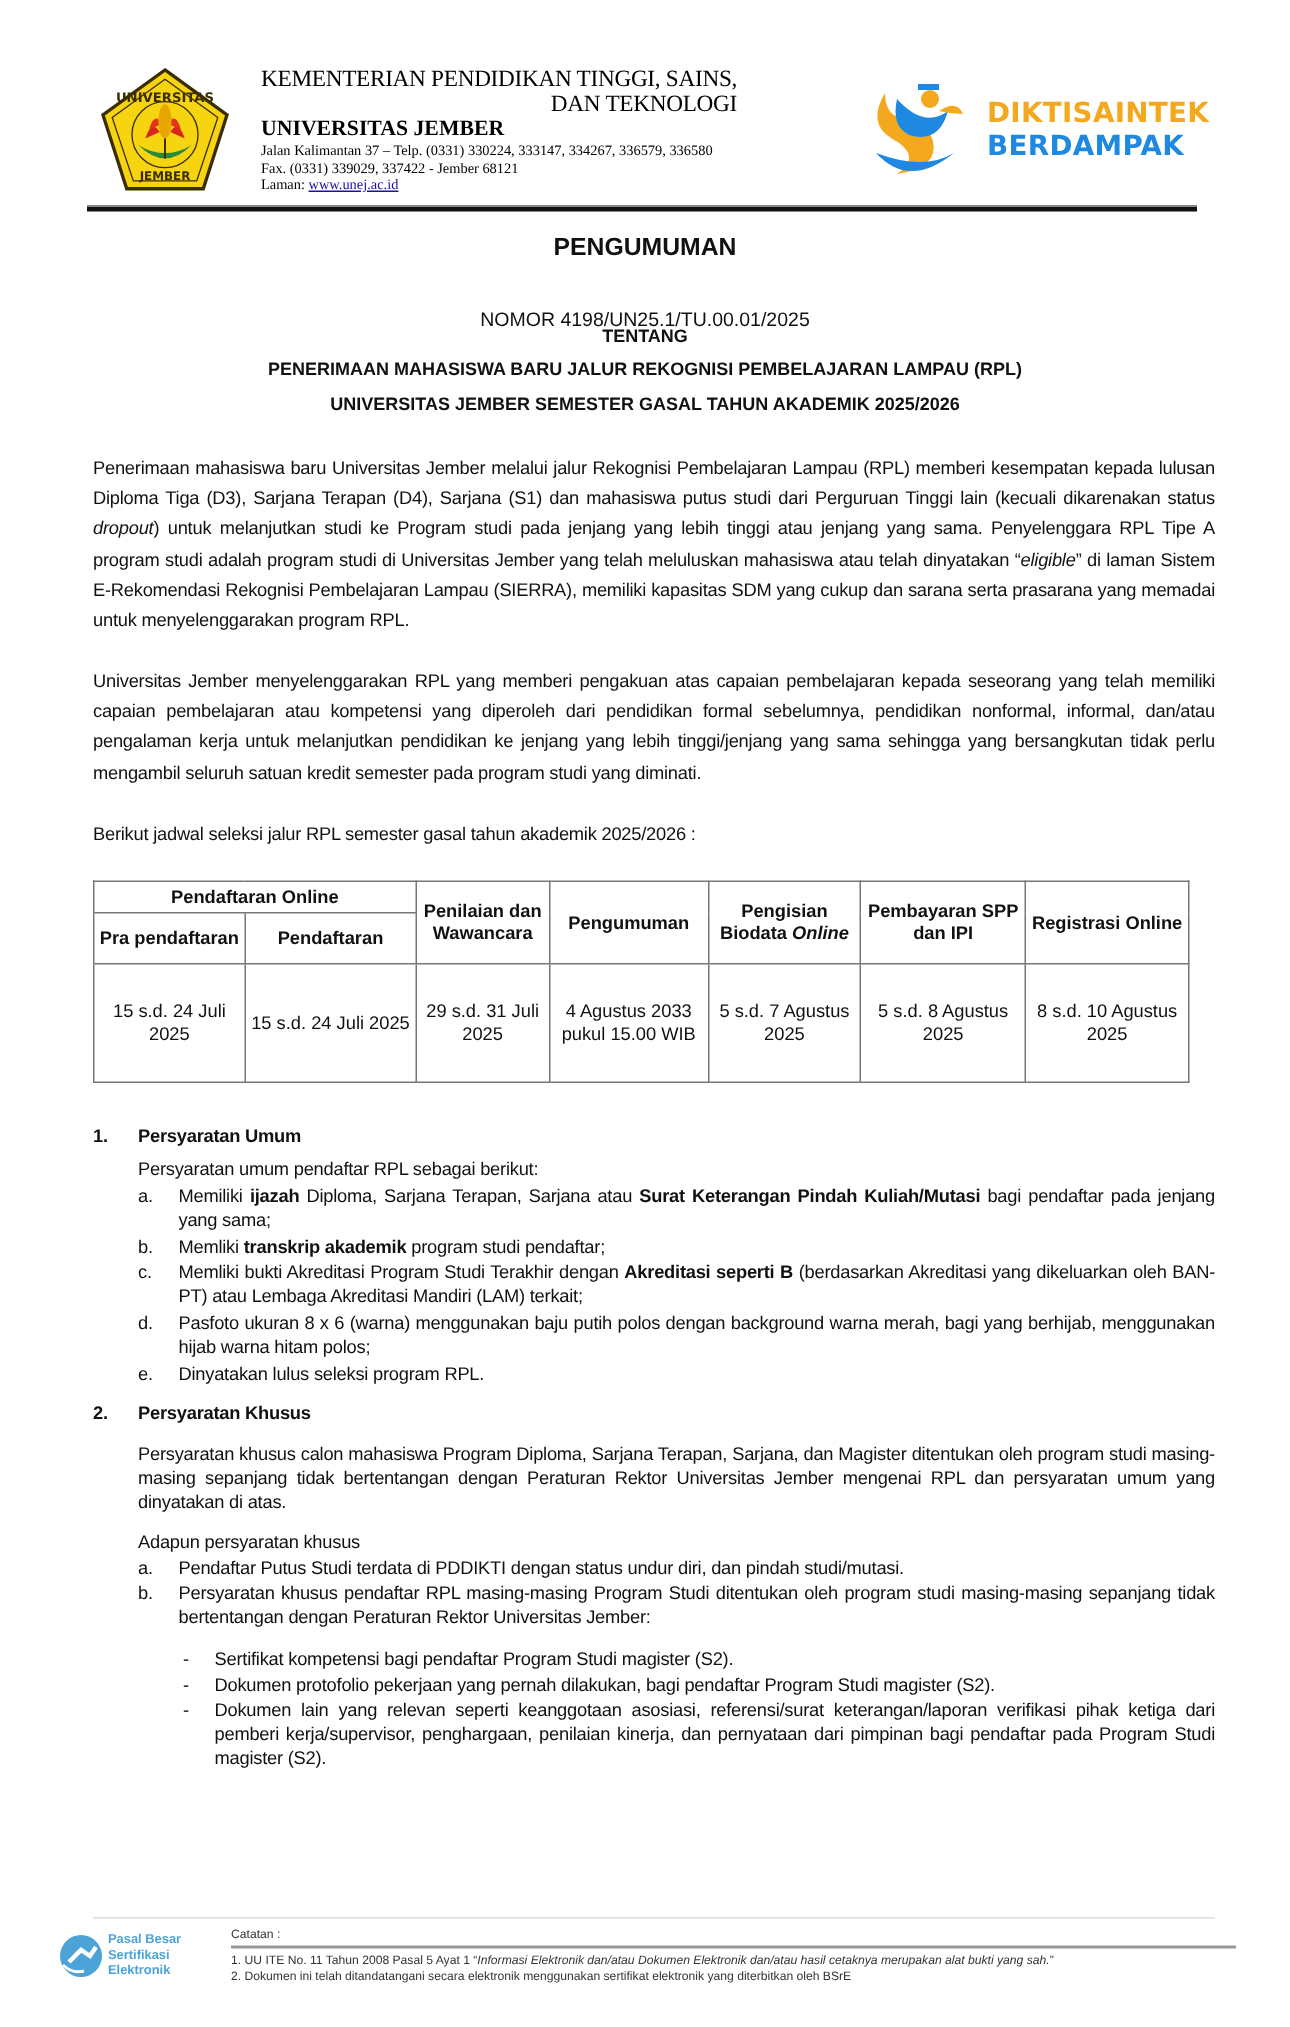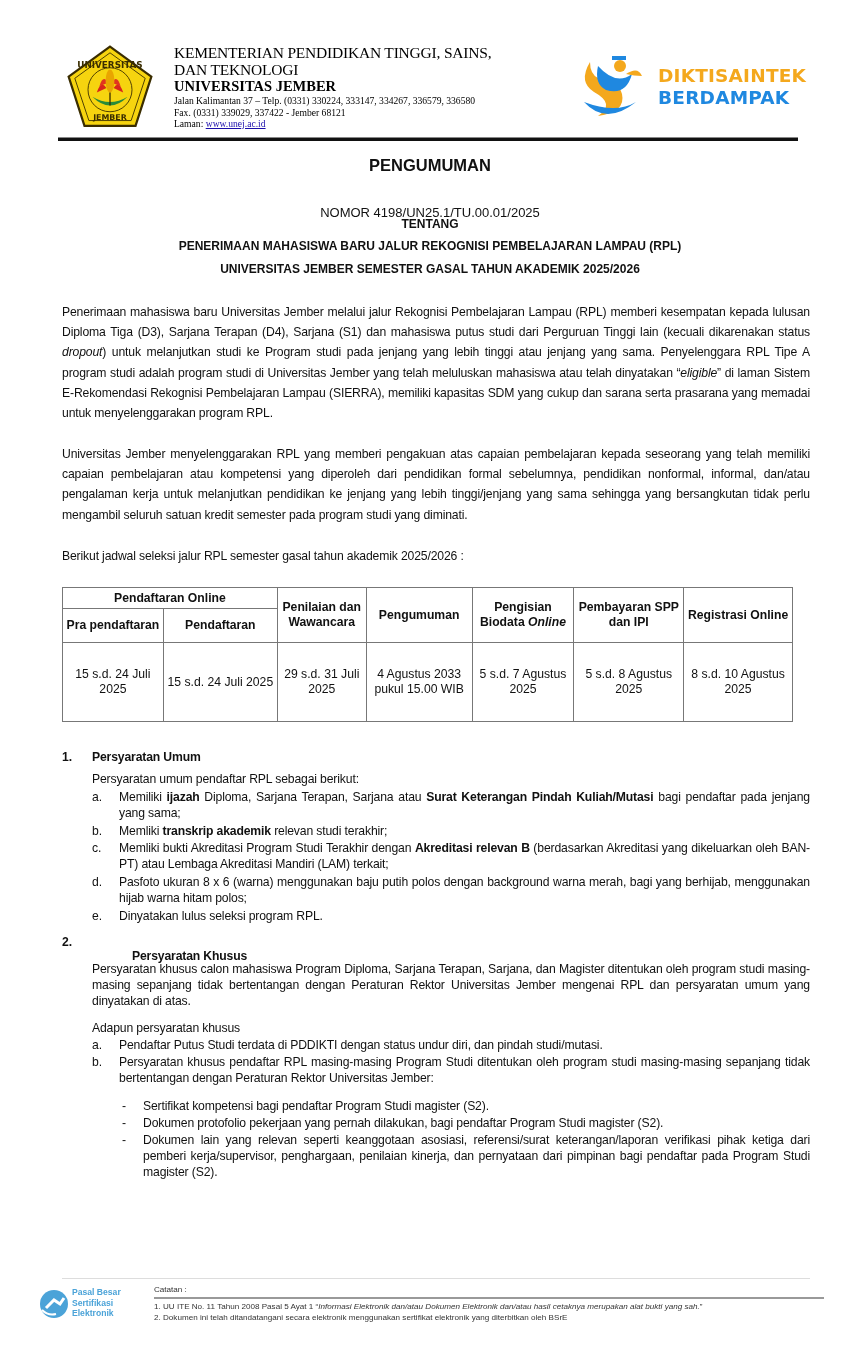--- a/index.html
+++ b/index.html
@@ -2,21 +2,21 @@
 <html><head>
 <meta charset="utf-8">
 <style>
   html, body { margin:0; padding:0; background:#ffffff; }
   body { width:860px; height:1351px; position:relative; overflow:hidden; color:#111; font-family:"Liberation Sans", sans-serif; }
   .abs { position:absolute; }
 
   
   .logo-unej { left:66px; top:44px; width:88px; height:88px; }
   .kop { left:174px; top:44px; font-family:"Liberation Serif", serif; color:#000; }
-  .kop .l1 { font-size:15.5px; line-height:17px; letter-spacing:-0.2px; }
+  .kop .l1 { font-size:15.5px; line-height:17px; letter-spacing:-0.2px;text-align:right; }
   .kop .l3 { font-size:14.5px; font-weight:bold; line-height:17px; }
   .kop .small { font-size:9.6px; line-height:11.5px; }
   .kop a { color:#1a0dab; text-decoration:underline; }
   .logo-dikti { left:576px; top:52px; width:220px; height:70px; }
   .dikti-text { position:absolute; left:82px; top:13px; font-family:"DejaVu Sans", sans-serif; font-weight:bold; font-size:18.5px; line-height:22px; letter-spacing:0.2px; }
   .dikti-text .t1 { color:#f4a81d; }
   .dikti-text .t2 { color:#1f88e0; }
   .kop-line { left:58px; top:137px; width:740px; height:3px; background:#111; border-top:1px solid #888; }
 
   
@@ -155,39 +155,39 @@
   <div class="num" style="top:0;">1.</div>
   <div class="head" style="top:0;">Persyaratan Umum</div>
   <div class="txt" style="top:22px;">Persyaratan umum pendaftar RPL sebagai berikut:</div>
 
   <div class="item" style="top:40px;">
     <span class="mk">a.</span>
     <span class="tx"><span>Memiliki </span><b>ijazah</b><span> Diploma, Sarjana Terapan, Sarjana atau </span><b>Surat Keterangan Pindah Kuliah/Mutasi</b><span>  bagi pendaftar pada jenjang yang sama;</span></span>
   </div>
   <div class="item" style="top:74px;">
     <span class="mk">b.</span>
-    <span class="tx"><span>Memliki  </span><b>transkrip akademik</b><span> relevan studi terakhir;</span></span>
+    <span class="tx"><span>Memliki  </span><b>transkrip akademik</b><span> program studi pendaftar;</span></span>
   </div>
   <div class="item" style="top:91px;">
     <span class="mk">c.</span>
-    <span class="tx"><span>Memliki  bukti Akreditasi Program Studi Terakhir dengan </span><b>Akreditasi relevan B</b><span> (berdasarkan Akreditasi yang dikeluarkan oleh BAN-PT) atau Lembaga Akreditasi Mandiri (LAM) terkait;</span></span>
+    <span class="tx"><span>Memliki  bukti Akreditasi Program Studi Terakhir dengan </span><b>Akreditasi seperti B</b><span> (berdasarkan Akreditasi yang dikeluarkan oleh BAN-PT) atau Lembaga Akreditasi Mandiri (LAM) terkait;</span></span>
   </div>
   <div class="item" style="top:125px;">
     <span class="mk">d.</span>
     <span class="tx">Pasfoto ukuran 8 x 6 (warna) menggunakan baju putih polos dengan background warna merah, bagi yang berhijab, menggunakan hijab warna hitam polos;</span>
   </div>
   <div class="item" style="top:159px;">
     <span class="mk">e.</span>
     <span class="tx">Dinyatakan lulus seleksi program RPL.</span>
   </div>
 </div>
 
 <div class="abs sec" style="top:934px; height:250px;">
   <div class="num" style="top:0;">2.</div>
-  <div class="head" style="top:14px;margin-left:40px;">Persyaratan Khusus</div>
+  <div class="head" style="top:0;">Persyaratan Khusus</div>
   <div class="txt" style="top:27px;">Persyaratan khusus calon mahasiswa Program Diploma, Sarjana Terapan, Sarjana, dan Magister ditentukan oleh program studi masing-masing sepanjang tidak bertentangan dengan Peraturan Rektor Universitas Jember mengenai RPL dan persyaratan umum yang dinyatakan di atas.</div>
   <div class="txt" style="top:86px;">Adapun persyaratan khusus</div>
 
   <div class="item" style="top:103px;">
     <span class="mk">a.</span>
     <span class="tx">Pendaftar Putus Studi terdata di PDDIKTI dengan status undur diri, dan pindah studi/mutasi.</span>
   </div>
   <div class="item" style="top:120px;">
     <span class="mk">b.</span>
     <span class="tx">Persyaratan khusus pendaftar RPL masing-masing Program Studi ditentukan oleh program studi masing-masing sepanjang tidak bertentangan dengan Peraturan Rektor Universitas Jember:</span>

